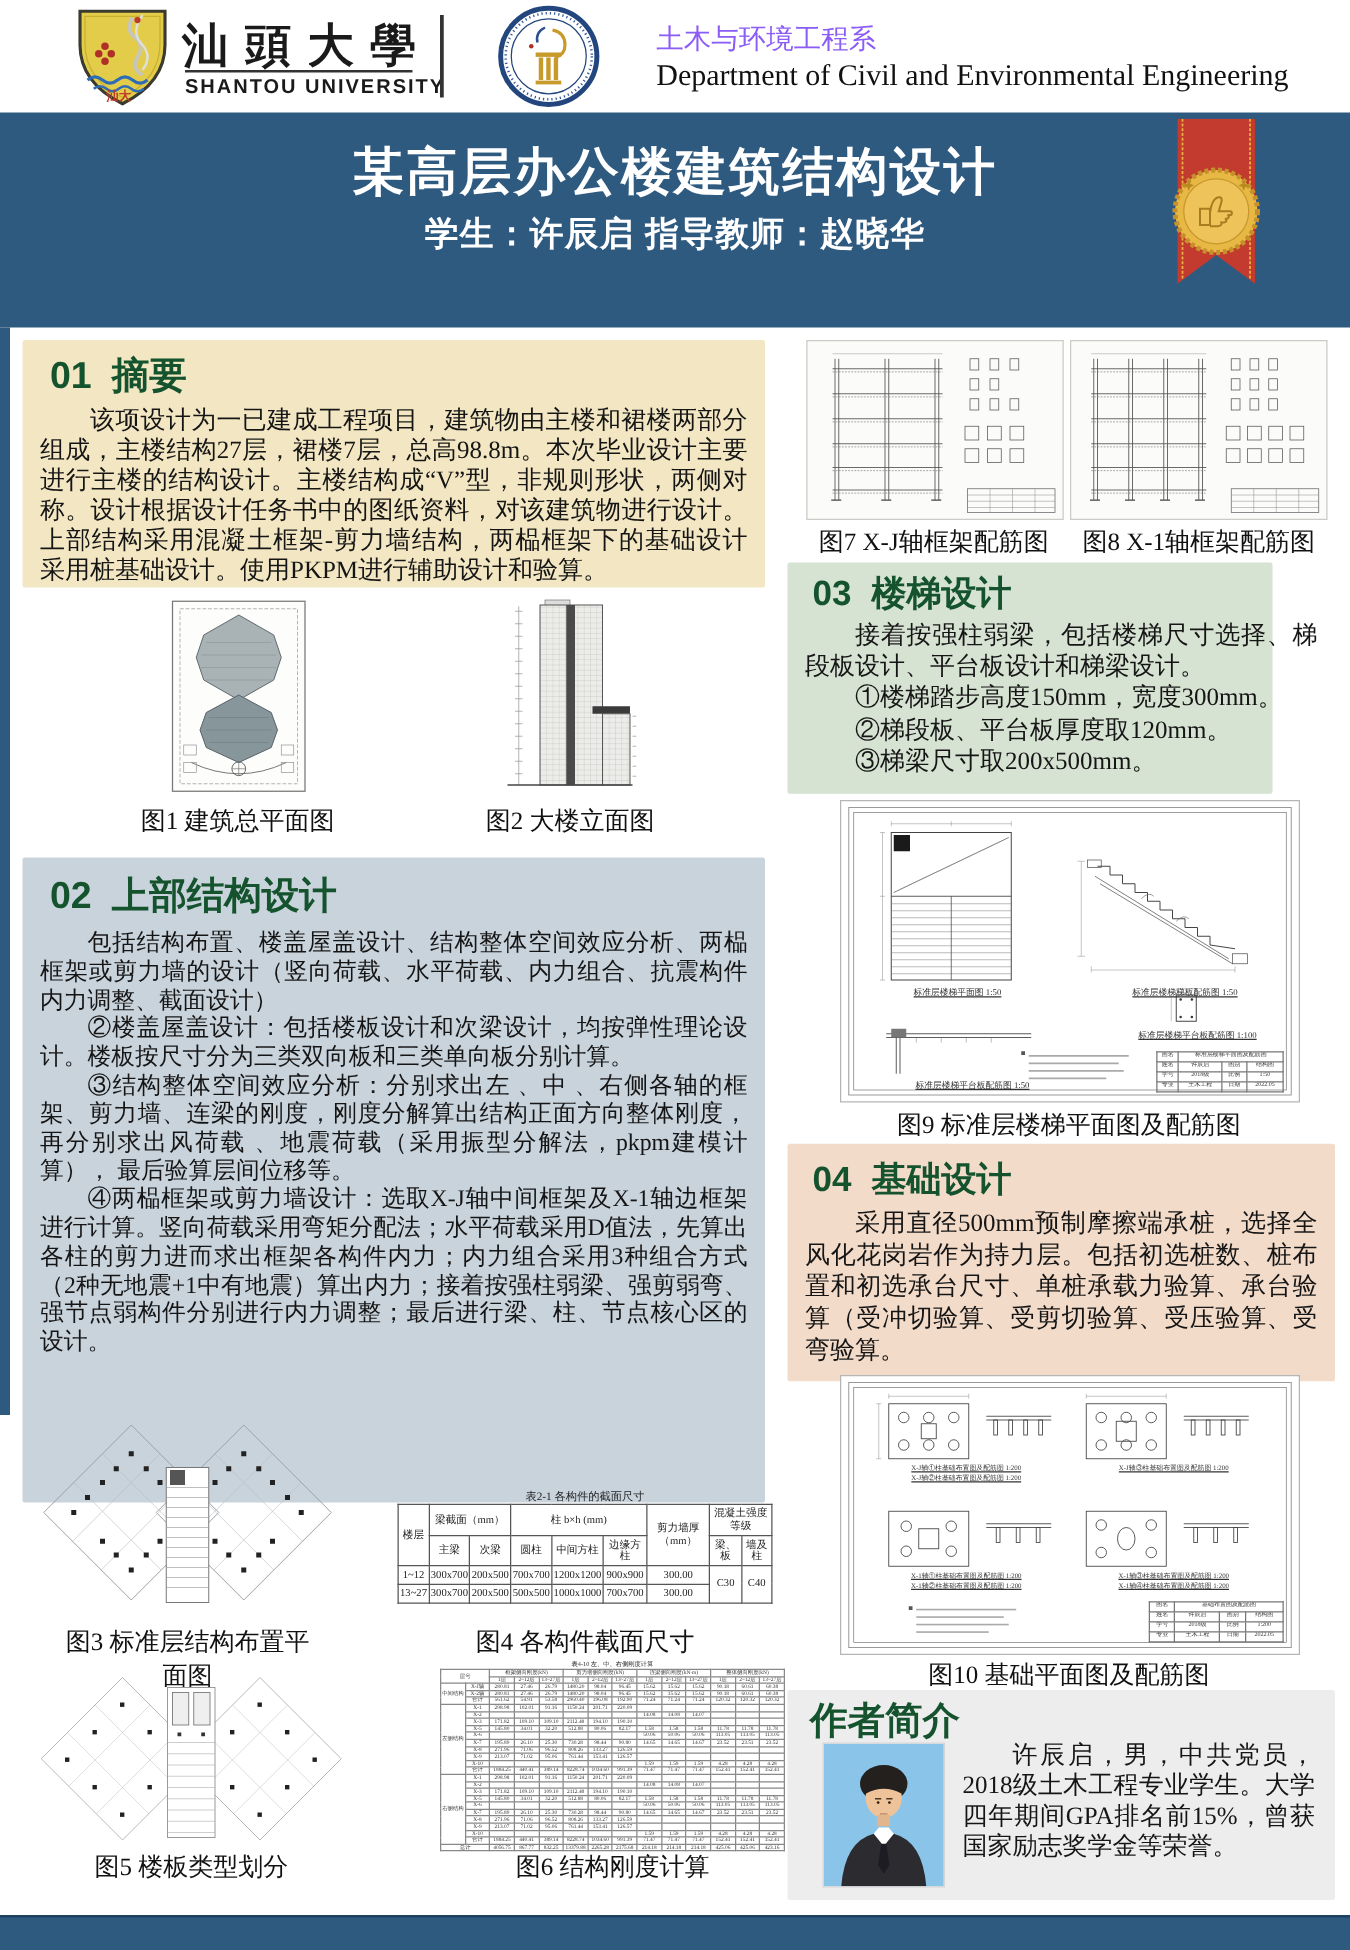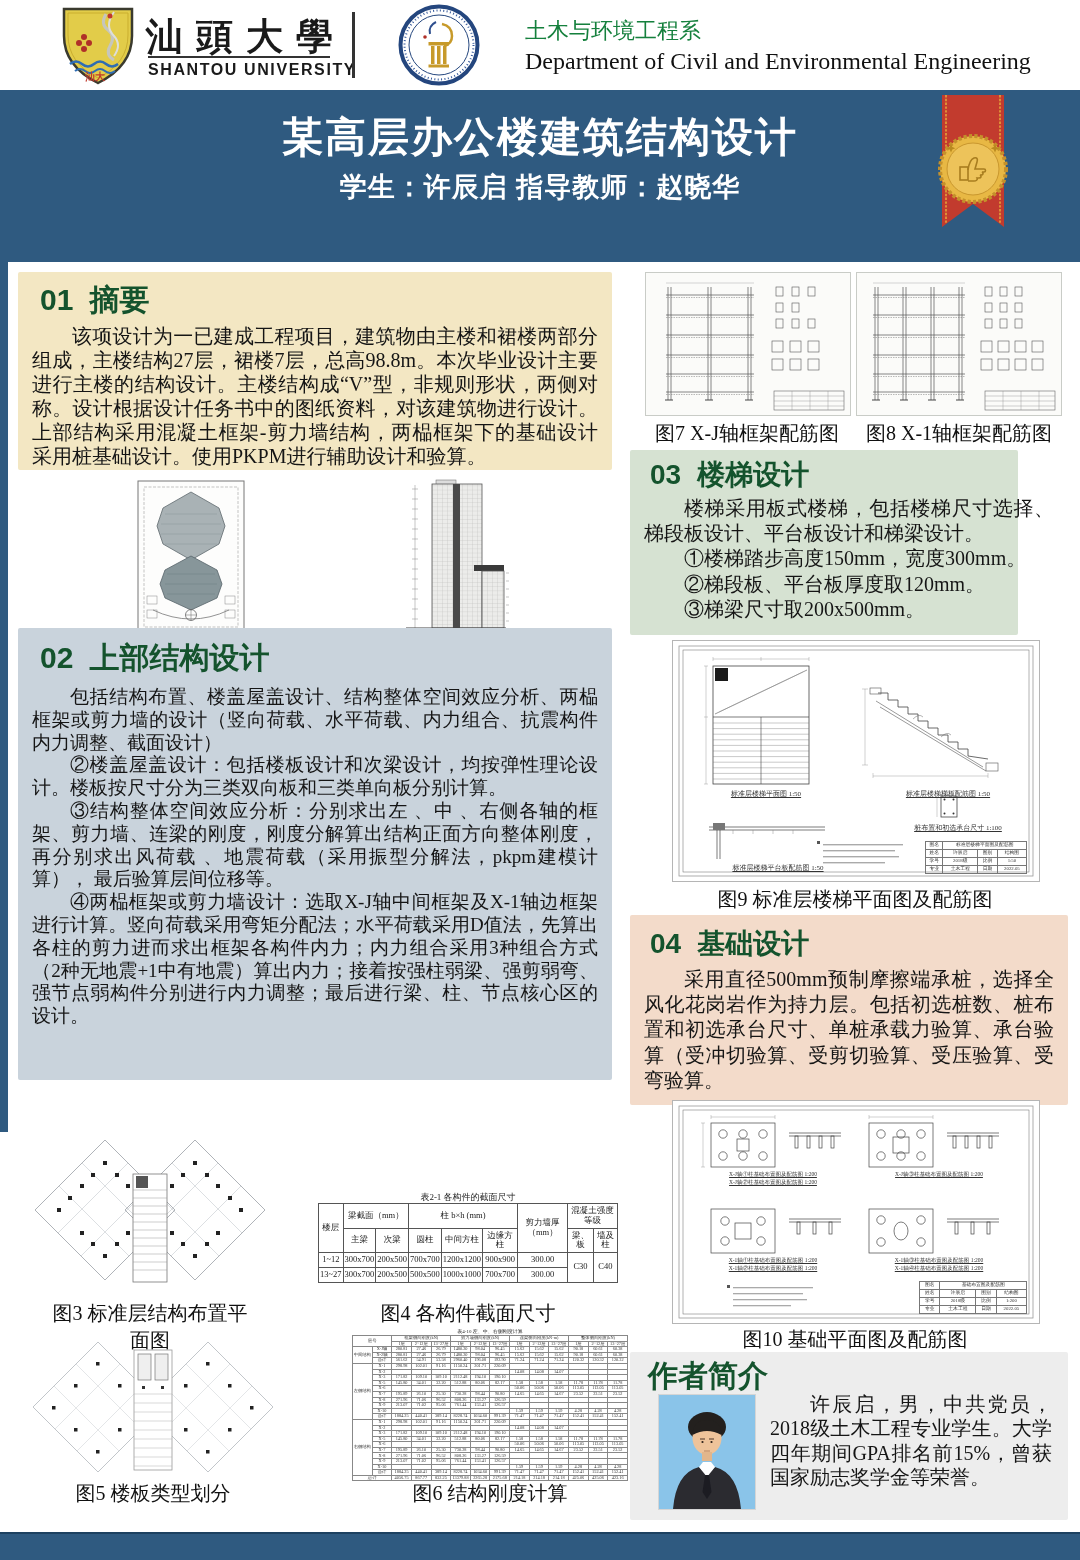--- a/index.html
+++ b/index.html
@@ -3,21 +3,21 @@
 <meta charset="utf-8">
 <style>
   html,body{margin:0;padding:0;background:#888;}
   #poster{position:relative;width:1080px;height:1560px;background:#ffffff;overflow:hidden;
           font-family:"Liberation Serif",serif;color:#111;}
   .abs{position:absolute;}
   
   .hdr-cn{font-family:"Liberation Serif",serif;font-weight:bold;font-size:37px;letter-spacing:13px;color:#1a1a1a;}
   .hdr-rule{height:2px;background:#333;}
   .hdr-en{font-family:"Liberation Sans",sans-serif;font-weight:bold;font-size:16px;letter-spacing:1.6px;color:#1a1a1a;}
-  .dept-cn{font-family:"Liberation Sans",sans-serif;font-size:22px;color:#15803d;}
+  .dept-cn{font-family:"Liberation Sans",sans-serif;font-size:22px;color:#8b5cf6;}
   .dept-en{font-family:"Liberation Serif",serif;font-size:24px;color:#111;}
   
   .banner{background:#2f5a80;}
   .banner-title{font-family:"Liberation Sans",sans-serif;font-weight:bold;font-size:41px;color:#fff;text-align:center;letter-spacing:2px;}
   .banner-sub{font-family:"Liberation Sans",sans-serif;font-weight:bold;font-size:27px;color:#fff;text-align:center;letter-spacing:1px;}
   
   .sec{border-radius:2px;}
   .sec-head{font-family:Liberation Sans, sans-serif;font-weight:bold;color:#14532d;}
   .sec-head .num{margin-right:16px;}
   .body-text{font-family:"Liberation Serif",serif;color:#151515;text-align:justify;}
@@ -153,21 +153,21 @@
       <rect x="30" y="7" width="50" height="144" fill="url(#pf1)" stroke="#555" stroke-width="0.8"></rect>
       <rect x="51" y="7" width="7" height="144" fill="#4a4a4a"></rect>
       <rect x="72" y="88" width="30" height="6" fill="#3a3a3a"></rect>
       <rect x="80" y="94" width="22" height="57" fill="url(#pf1)" stroke="#555" stroke-width="0.8"></rect>
       <path d="M104,96h3M104,104h3M104,112h3M104,120h3M104,128h3M104,136h3M104,144h3" stroke="#888" stroke-width="0.5"></path>
       <line x1="4" y1="151" x2="104" y2="151" stroke="#444" stroke-width="1.2"></line>
     </svg>
   </div>
   <div class="abs cap" style="left:351px;top:643px;width:210px;">图2 大楼立面图</div>
 
-  <div class="abs sec" style="left:18px;top:628px;width:594px;height:452px;background:#c9d3dc;">
+  <div class="abs sec" style="left:18px;top:686px;width:594px;height:516px;background:#c9d3dc;">
     <div class="abs sec-head" style="left:22px;top:10px;font-size:30px;">
       <span class="num">02</span><span>上部结构设计</span>
     </div>
     <div class="abs body-text" style="left:14px;top:58px;width:566px;font-size:19px;line-height:1.2;">
       <p>包括结构布置、楼盖屋盖设计、结构整体空间效应分析、两榀框架或剪力墙的设计（竖向荷载、水平荷载、内力组合、抗震构件内力调整、截面设计）</p>
       <p>②楼盖屋盖设计：包括楼板设计和次梁设计，均按弹性理论设计。楼板按尺寸分为三类双向板和三类单向板分别计算。</p>
       <p>③结构整体空间效应分析：分别求出左 、中 、右侧各轴的框架、剪力墙、连梁的刚度，刚度分解算出结构正面方向整体刚度，再分别求出风荷载 、地震荷载（采用振型分解法，pkpm建模计算）， 最后验算层间位移等。</p>
       <p>④两榀框架或剪力墙设计：选取X-J轴中间框架及X-1轴边框架进行计算。竖向荷载采用弯矩分配法；水平荷载采用D值法，先算出各柱的剪力进而求出框架各构件内力；内力组合采用3种组合方式（2种无地震+1中有地震）算出内力；接着按强柱弱梁、强剪弱弯、强节点弱构件分别进行内力调整；最后进行梁、柱、节点核心区的设计。</p>
     </div>
   </div>
@@ -746,21 +746,21 @@
       <path d="M128,123 h70 M128,128 h70 M128,133 h70 M146,118 v19 M164,118 v19 M182,118 v19" stroke="#888" stroke-width="0.4"></path>
     </svg>
   </div>
   <div class="abs cap" style="left:852px;top:420px;width:214px;font-size:20px;">图8 X-1轴框架配筋图</div>
 
   <div class="abs sec" style="left:630px;top:450px;width:388px;height:185px;background:#d6e2d2;">
     <div class="abs sec-head" style="left:20px;top:6px;font-size:28px;">
       <span class="num">03</span><span>楼梯设计</span>
     </div>
     <div class="abs body-text" style="left:14px;top:46px;width:410px;font-size:20px;line-height:1.26;">
-      <p>楼梯采用板式楼梯，包括楼梯尺寸选择、梯段板设计、平台板设计和梯梁设计。</p>
+      <p>接着按强柱弱梁，包括楼梯尺寸选择、梯段板设计、平台板设计和梯梁设计。</p>
       <p>①楼梯踏步高度150mm，宽度300mm。</p>
       <p>②梯段板、平台板厚度取120mm。</p>
       <p>③梯梁尺寸取200x500mm。</p>
     </div>
   </div>
 
   <div class="abs sheet" style="left:672px;top:640px;width:366px;height:240px;">
     <svg class="abs" style="left:0;top:0;" width="366" height="240" viewBox="0 0 366 240">
       <rect x="6" y="5" width="354" height="230" fill="none" stroke="#999" stroke-width="0.8"></rect>
       <rect x="10" y="9" width="346" height="222" fill="none" stroke="#666" stroke-width="0.5"></rect>
@@ -795,21 +795,21 @@
 
       <rect x="150" y="203" width="80" height="1.4" fill="#aaa"></rect>
       <rect x="150" y="209" width="72" height="1.4" fill="#aaa"></rect>
       <rect x="150" y="215" width="76" height="1.4" fill="#aaa"></rect>
       <rect x="150" y="221" width="62" height="1.4" fill="#aaa"></rect>
       <rect x="144" y="200" width="3" height="3" fill="#555"></rect>
     </svg>
     <div class="abs dwg-label" style="left:18px;top:148px;width:150px;font-size:7px;">标准层楼梯平面图 1:50</div>
     <div class="abs dwg-label" style="left:195px;top:148px;width:160px;font-size:7px;">标准层楼梯梯板配筋图 1:50</div>
     <div class="abs dwg-label" style="left:20px;top:222px;width:170px;font-size:7px;">标准层楼梯平台板配筋图 1:50</div>
-    <div class="abs dwg-label" style="left:215px;top:182px;width:140px;font-size:7px;">桩布置和初选承台尺寸 1:100</div>
+    <div class="abs dwg-label" style="left:215px;top:182px;width:140px;font-size:7px;">标准层楼梯平台板配筋图 1:100</div>
     <div class="abs" style="left:252px;top:200px;width:102px;">
       <table class="mini" id="tb9">
           <tbody>
             <tr>
               <td>图名</td>
               <td colspan="3">标准层楼梯平面图及配筋图</td>
             </tr>
             <tr>
               <td>姓名</td>
               <td>许辰启</td>

